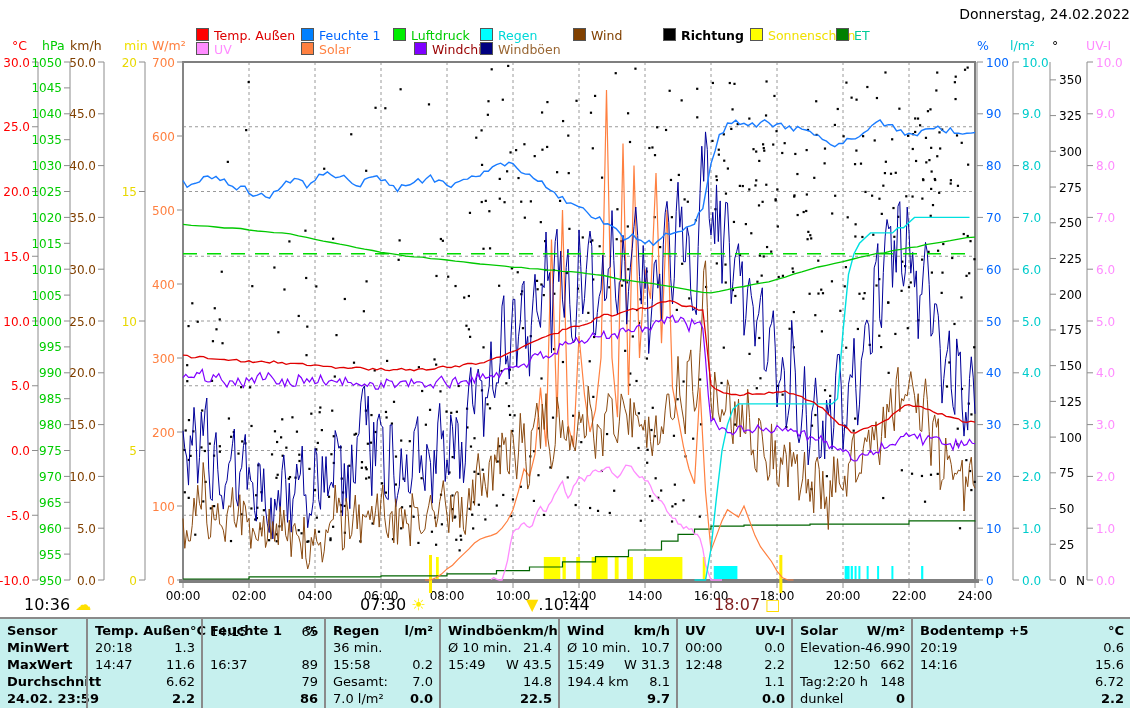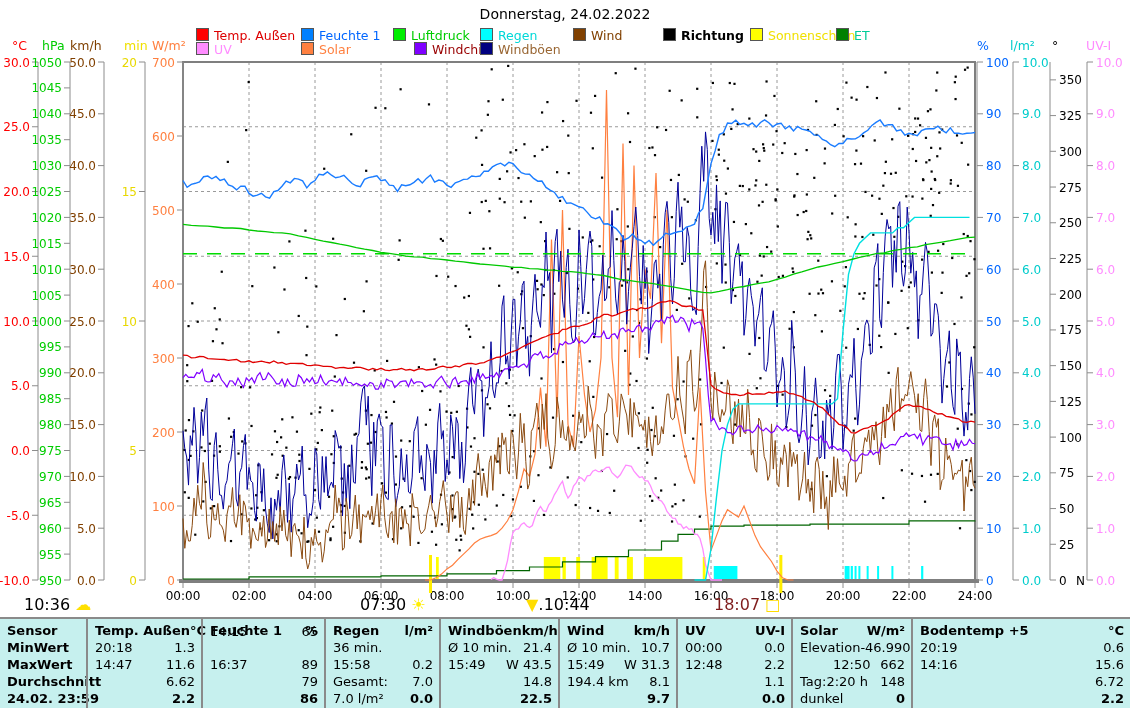--- a/index.html
+++ b/index.html
@@ -1,18 +1,18 @@
 <!DOCTYPE html>
 <html><head>
 <meta charset="utf-8">
 <style>
   html,body{margin:0;padding:0;background:#fff;}
   .stage{position:relative;width:1130px;height:708px;background:#fff;overflow:hidden;
          font-family:"DejaVu Sans",sans-serif;}
-  .title{position:absolute;top:6px;left:0;width:1130px;text-align:center;
+  .title{position:absolute;top:6px;left:0;width:1130px;text-align:right;
          font-size:14px;color:#000;}
   .leg-item{position:absolute;height:12px;font-size:12.5px;white-space:nowrap;}
   .leg-sw{display:inline-block;width:11px;height:11px;vertical-align:-1px;
           border:1px solid #555;margin-right:5px;}
   .unit-h{position:absolute;font-size:12.5px;white-space:nowrap;}
   #plot{position:absolute;top:0;left:0;}
   .anno{position:absolute;top:595px;font-size:16px;white-space:nowrap;color:#000;}
   .stats{position:absolute;left:0;top:617px;width:1130px;height:91px;background:#c6f0ee;
          border-top:2px solid #8a8a8a;border-bottom:2px solid #8a8a8a;font-size:13px;color:#000;}
   .stats .col{position:absolute;top:0;height:100%;}

